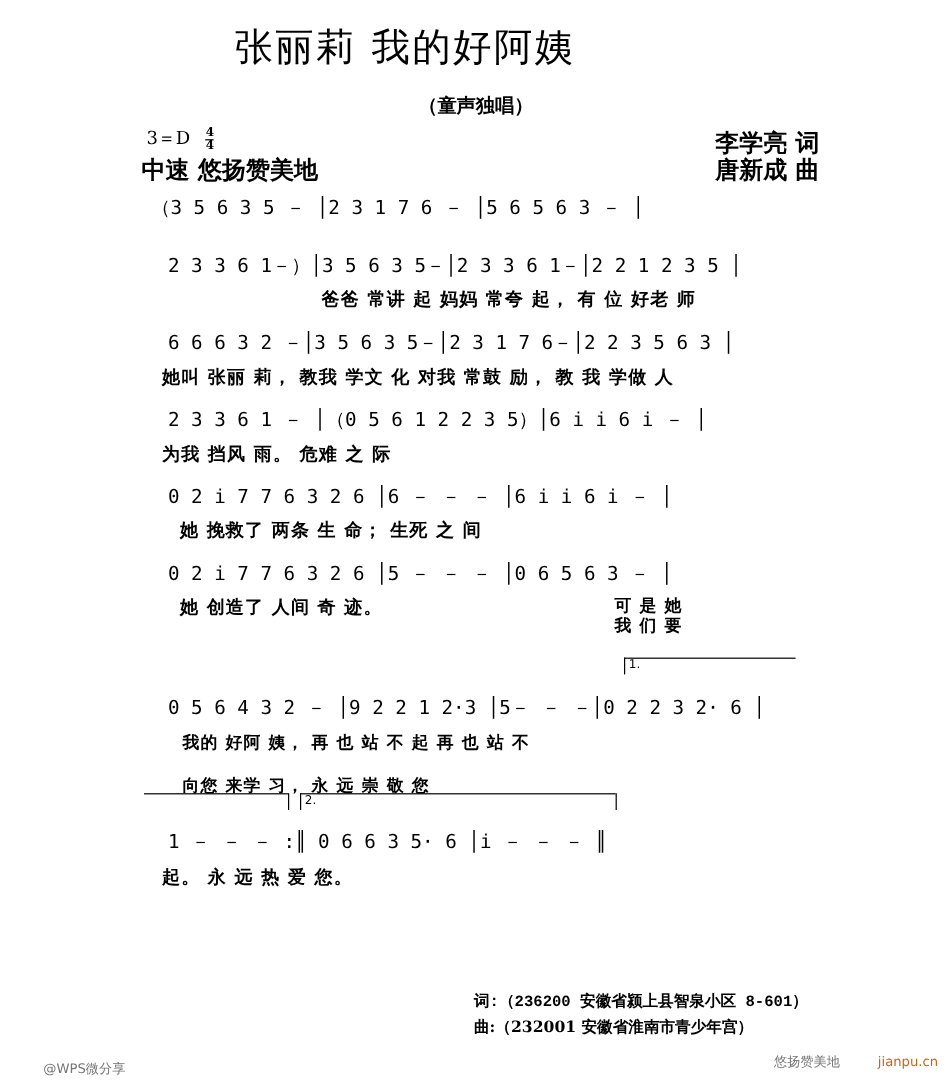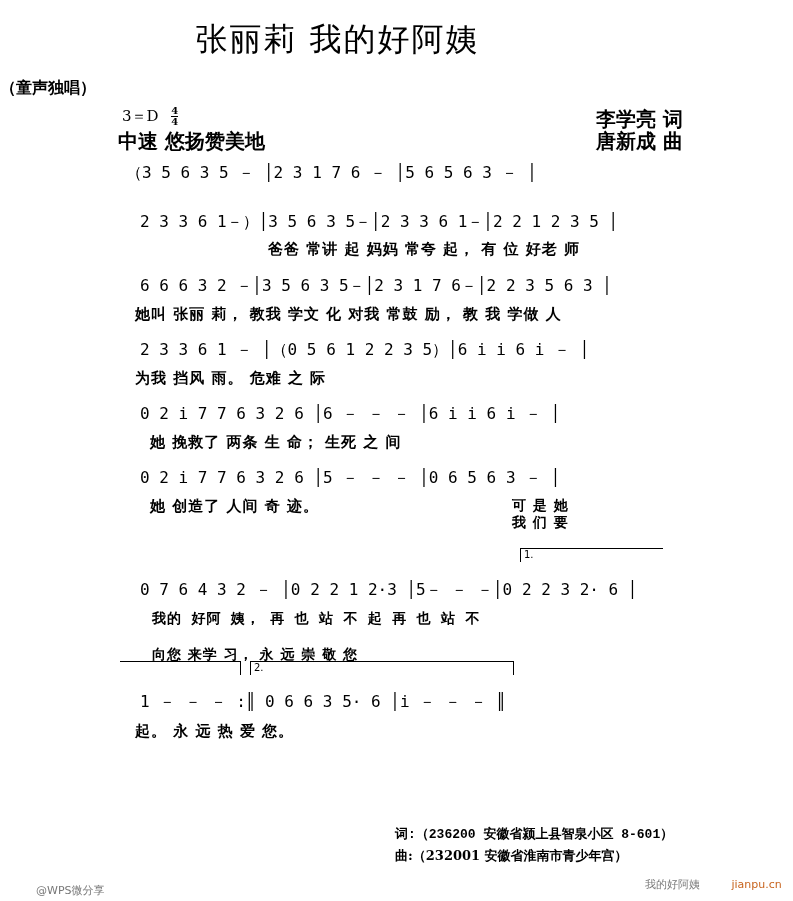--- a/index.html
+++ b/index.html
@@ -1,19 +1,19 @@
 <!DOCTYPE html>
 <html><head>
 <meta charset="utf-8">
 <style>
   html,body{margin:0;padding:0;background:#fff;}
   body{width:793px;height:901px;position:relative;overflow:hidden;font-family:"DejaVu Sans","Liberation Sans",sans-serif;color:#000;}
   .abs{position:absolute;white-space:nowrap;}
   .title{left:0;width:675px;top:18px;text-align:center;font-size:32px;letter-spacing:2px;}
-  .subtitle{left:0;width:793px;top:78px;font-size:16px;font-weight:bold;}
+  .subtitle{left:0;width:793px;top:78px;text-align:center;font-size:16px;font-weight:bold;}
   .small{font-size:20px;}
   .bold{font-weight:bold;}
   .key{left:122px;top:106px;font-family:"DejaVu Serif","Liberation Serif",serif;font-size:15px;}
   .frac{display:inline-block;vertical-align:middle;text-align:center;font-size:10px;line-height:10px;margin-left:8px;font-weight:bold;}
   .frac span{display:block;}
   .frac .n{border-bottom:1px solid #000;}
   .notes{font-family:"DejaVu Sans Mono","Liberation Mono",monospace;font-size:16px;}
   .lyr{font-size:15px;font-weight:bold;letter-spacing:1px;}
   .bar{position:absolute;width:1px;background:#000;}
   .line{position:absolute;height:1px;background:#000;}
@@ -54,34 +54,34 @@
 <div class="abs lyr" style="left:150px;top:497px;">她  创造了  人间  奇    迹。</div>
 <div class="abs lyr" style="left:512px;top:497px;font-size:14px;line-height:17px;">
   <div>可  是    她</div>
   <div>我  们    要</div>
 </div>
 
 <div class="line" style="left:520px;top:548px;width:143px;"></div>
 <div class="bar" style="left:520px;top:548px;height:14px;"></div>
 <div class="abs" style="left:524px;top:549px;font-size:10px;">1.</div>
 
-<div class="abs notes" style="left:140px;top:580px;">0 7 6   4 3   2  －  │0 2   2 1   2·3 │5－  －  －│0 2   2 3   2· 6 │</div>
-<div class="abs lyr" style="left:152px;top:610px;font-size:14px;font-family:Liberation Mono, monospace;">我的 好阿 姨，       再 也    站 不  起              再 也    站  不</div>
+<div class="abs notes" style="left:140px;top:580px;">0 5 6   4 3   2  －  │9 2   2 1   2·3 │5－  －  －│0 2   2 3   2· 6 │</div>
+<div class="abs lyr" style="left:152px;top:610px;font-size:14px;">我的 好阿 姨，       再 也    站 不  起              再 也    站  不</div>
 <div class="abs lyr" style="left:152px;top:646px;font-size:14px;">向您 来学 习，       永 远    崇 敬  您</div>
 
 <div class="line" style="left:120px;top:661px;width:120px;"></div>
 <div class="bar" style="left:240px;top:661px;height:14px;"></div>
 <div class="line" style="left:250px;top:661px;width:263px;"></div>
 <div class="bar" style="left:250px;top:661px;height:14px;"></div>
 <div class="bar" style="left:513px;top:661px;height:14px;"></div>
 <div class="abs" style="left:254px;top:662px;font-size:10px;">2.</div>
 
 <div class="abs notes" style="left:140px;top:692px;">1  －  －  －  :║ 0 6   6 3   5·  6 │i  －  －  －  ║</div>
 <div class="abs lyr" style="left:135px;top:722px;">起。                    永 远    热   爱   您。</div>
 
 <div class="abs bold" style="left:395px;top:825px;font-size:13px;font-family:Liberation Mono, monospace;text-align:center;">词:（236200  安徽省颍上县智泉小区 8-601）</div>
 <div class="abs bold" style="left:395px;top:847px;font-size:13px;font-family:'DejaVu Serif','Liberation Serif',serif;">曲:（232001  安徽省淮南市青少年宫）</div>
 
 <div class="abs wm" style="left:36px;top:883px;">@WPS微分享</div>
 <div class="abs wm" style="left:645px;top:877px;">
-  <span>我的好阿姨</span>
+  <span>悠扬赞美地</span>
   <span style="color:#c8641e;margin-left:28px;">jianpu.cn</span>
 </div>
 
 </body></html>

